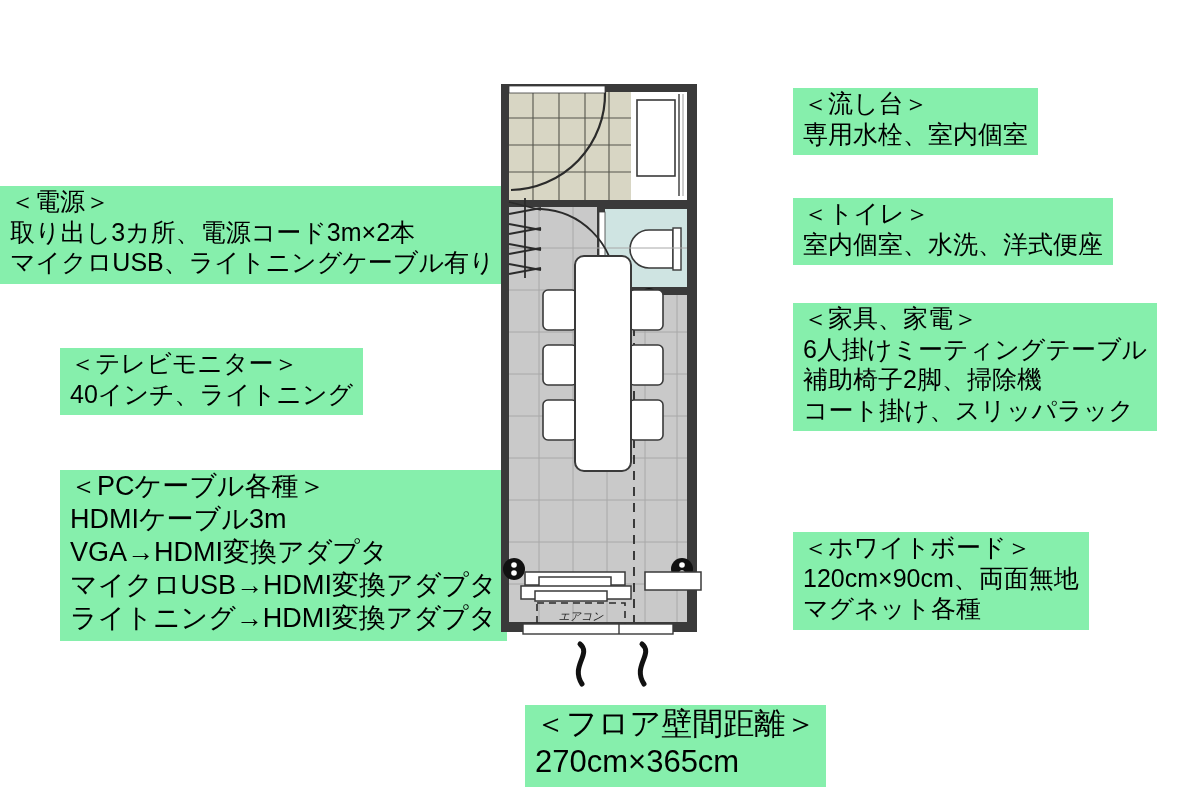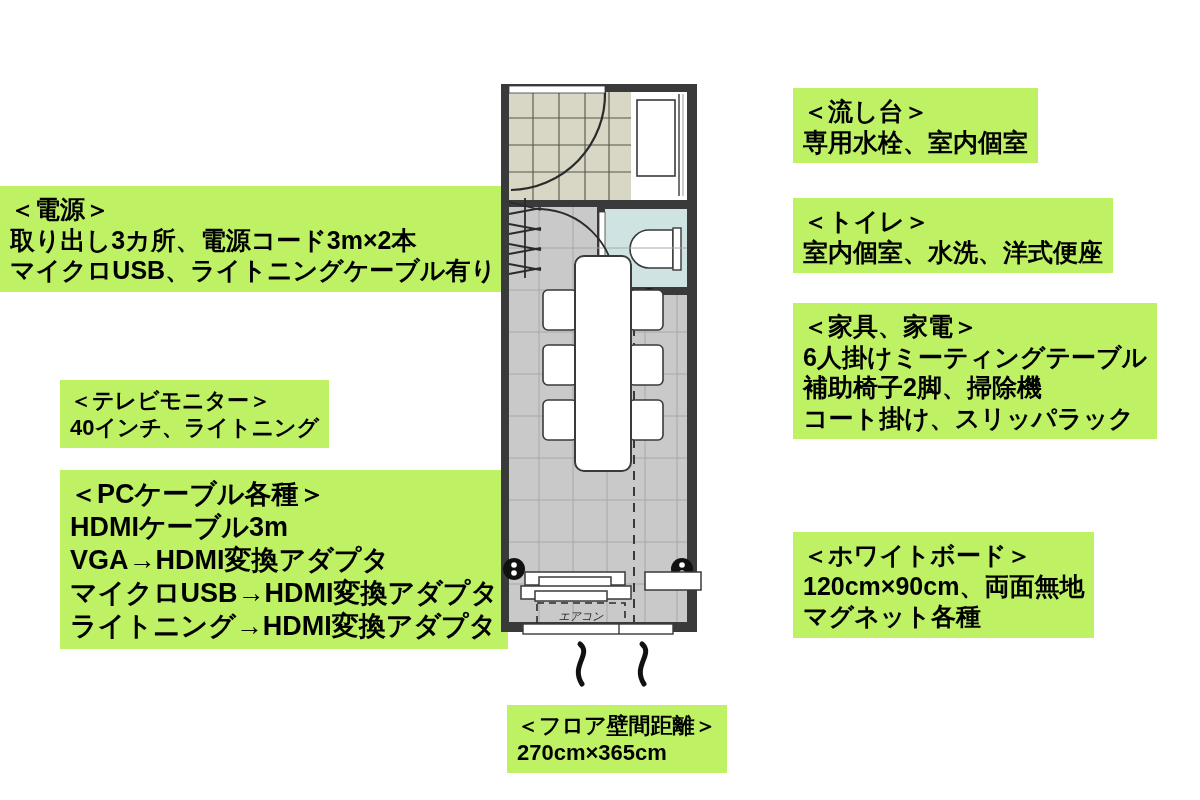--- a/index.html
+++ b/index.html
@@ -8,36 +8,36 @@
     width: 1200px; height: 800px;
     background: #ffffff;
     font-family: "Liberation Sans", "DejaVu Sans", sans-serif;
     overflow: hidden;
   }
   #root { position: relative; width: 1200px; height: 800px; }
 
   
   .callout {
     position: absolute;
-    background: #bef264;
+    background: #86efac;
     color: #000;
-    padding: 8px 10px 6px 10px;
+    padding: 0 10px 6px 10px;
     line-height: 1.22;
     white-space: nowrap;
-    font-weight: 700;
+    font-weight: 400;
   }
   .callout .ln { display: block; }
   .c-power    { left: 0px;   top: 186px; font-size: 25px; }
-  .c-tv       { left: 60px;  top: 380px; font-size: 22px; }
+  .c-tv       { left: 60px;  top: 348px; font-size: 25px; }
   .c-pc       { left: 60px;  top: 470px; font-size: 27px; }
   .c-sink     { left: 793px; top: 88px;  font-size: 25px; }
   .c-toilet   { left: 793px; top: 198px; font-size: 25px; }
   .c-furn     { left: 793px; top: 303px; font-size: 25px; }
   .c-board    { left: 793px; top: 532px; font-size: 25px; }
-  .c-floor    { left: 507px; top: 705px; font-size: 22px; }
+  .c-floor    { left: 525px; top: 705px; font-size: 31px; }
 
   
   #plan { position: absolute; left: 497px; top: 78px; width: 212px; height: 560px; font-style: italic; }
   #plan svg { display: block; }
 
   #squiggles { position: absolute; left: 560px; top: 640px; width: 130px; height: 50px; }
 </style>
 </head>
 <body>
 

